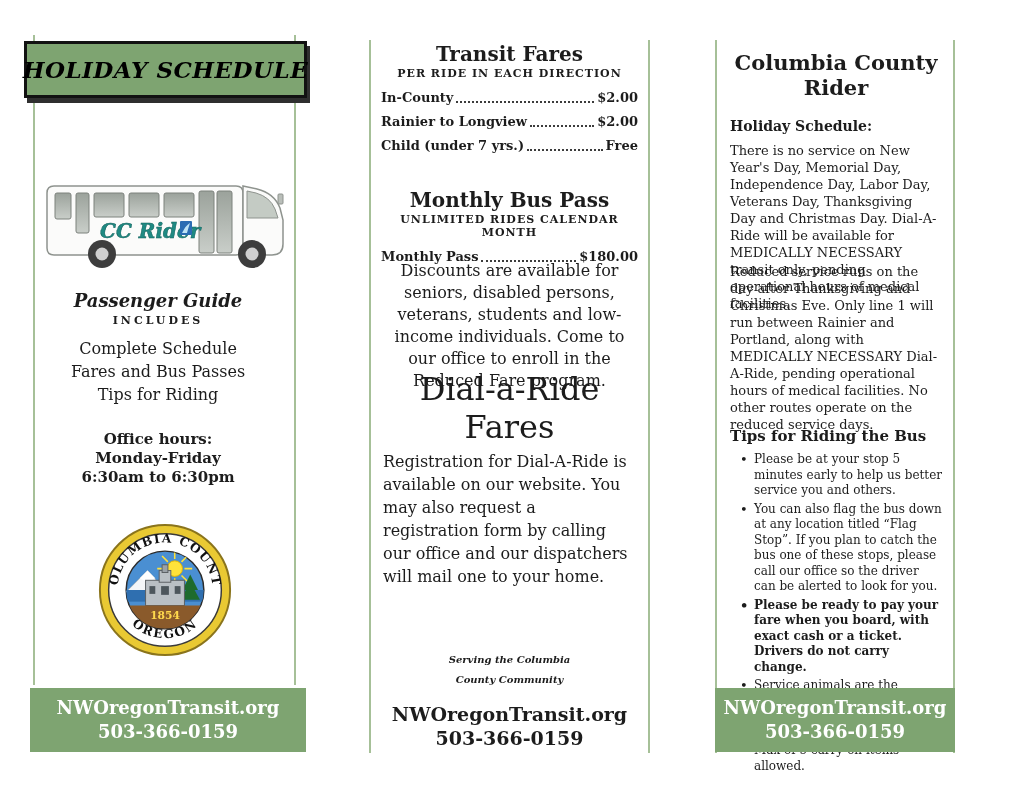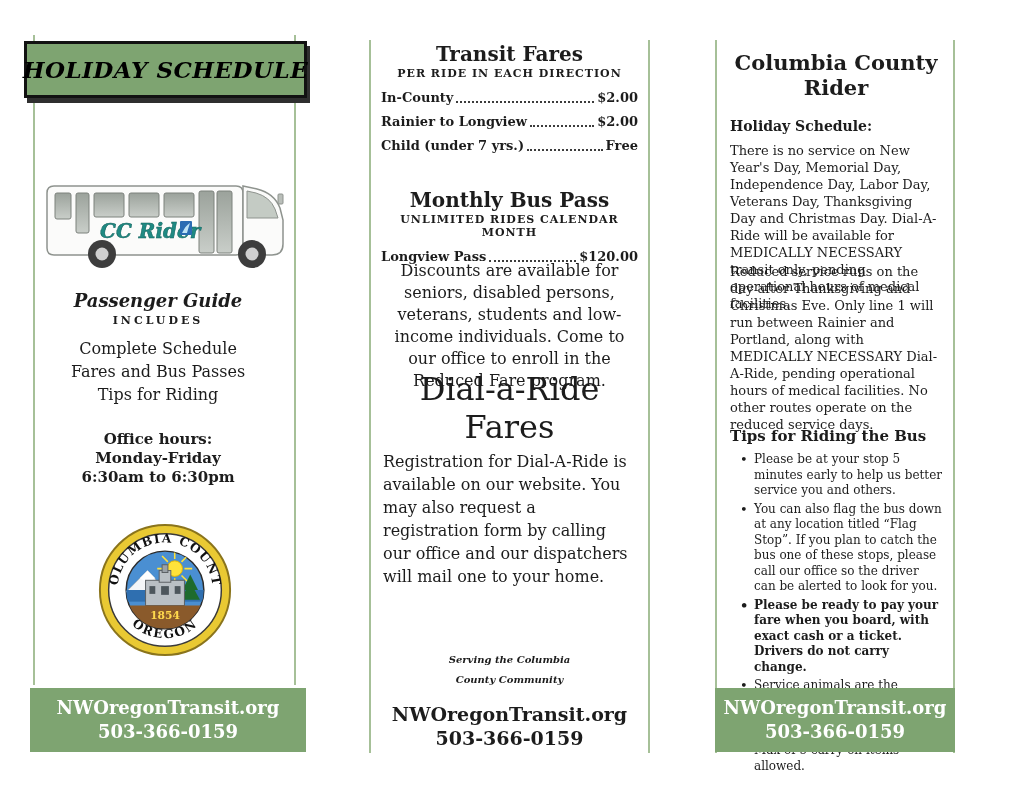--- a/index.html
+++ b/index.html
@@ -217,23 +217,23 @@
           <span>Free</span>
         </div>
       </div>
     </div>
 
     <div class="mid-section" style="top:158px;">
       <div class="sec-title">Monthly Bus Pass</div>
       <div class="sec-sub">UNLIMITED RIDES CALENDAR MONTH</div>
       <div class="fare-rows">
         <div class="fare-row">
-          <span>Longview Pass</span>
-          <span class="fare-dots"></span>
-          <span>$120.00</span>
+          <span>Monthly Pass</span>
+          <span class="fare-dots"></span>
+          <span>$180.00</span>
         </div>
       </div>
     </div>
 
     <div class="mid-section body-par" style="top:230px;">Discounts are available for seniors, disabled persons, veterans, students and low-income individuals. Come to our office to enroll in the Reduced Fare program.</div>
 
     <div class="mid-section" style="top:340px;">
       <div class="sec-title-lg">Dial-a-Ride Fares</div>
     </div>
 

